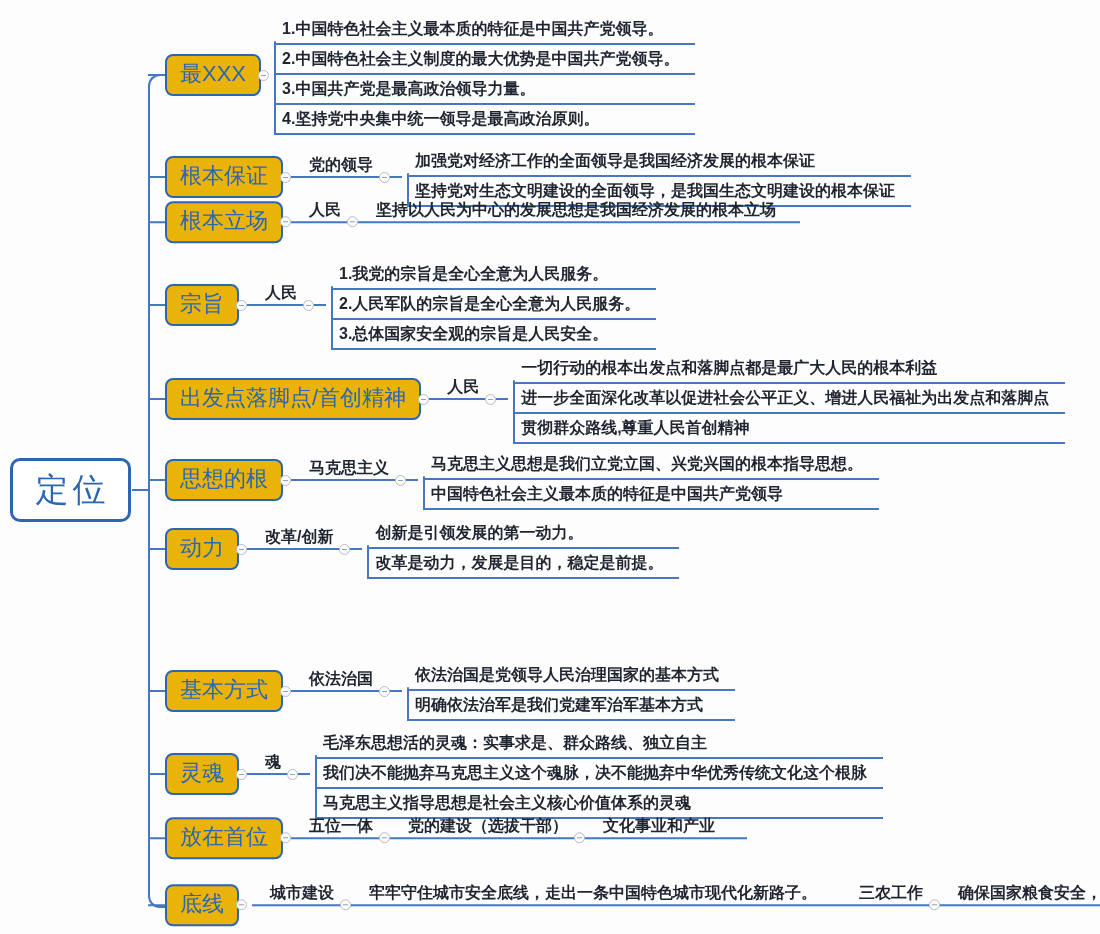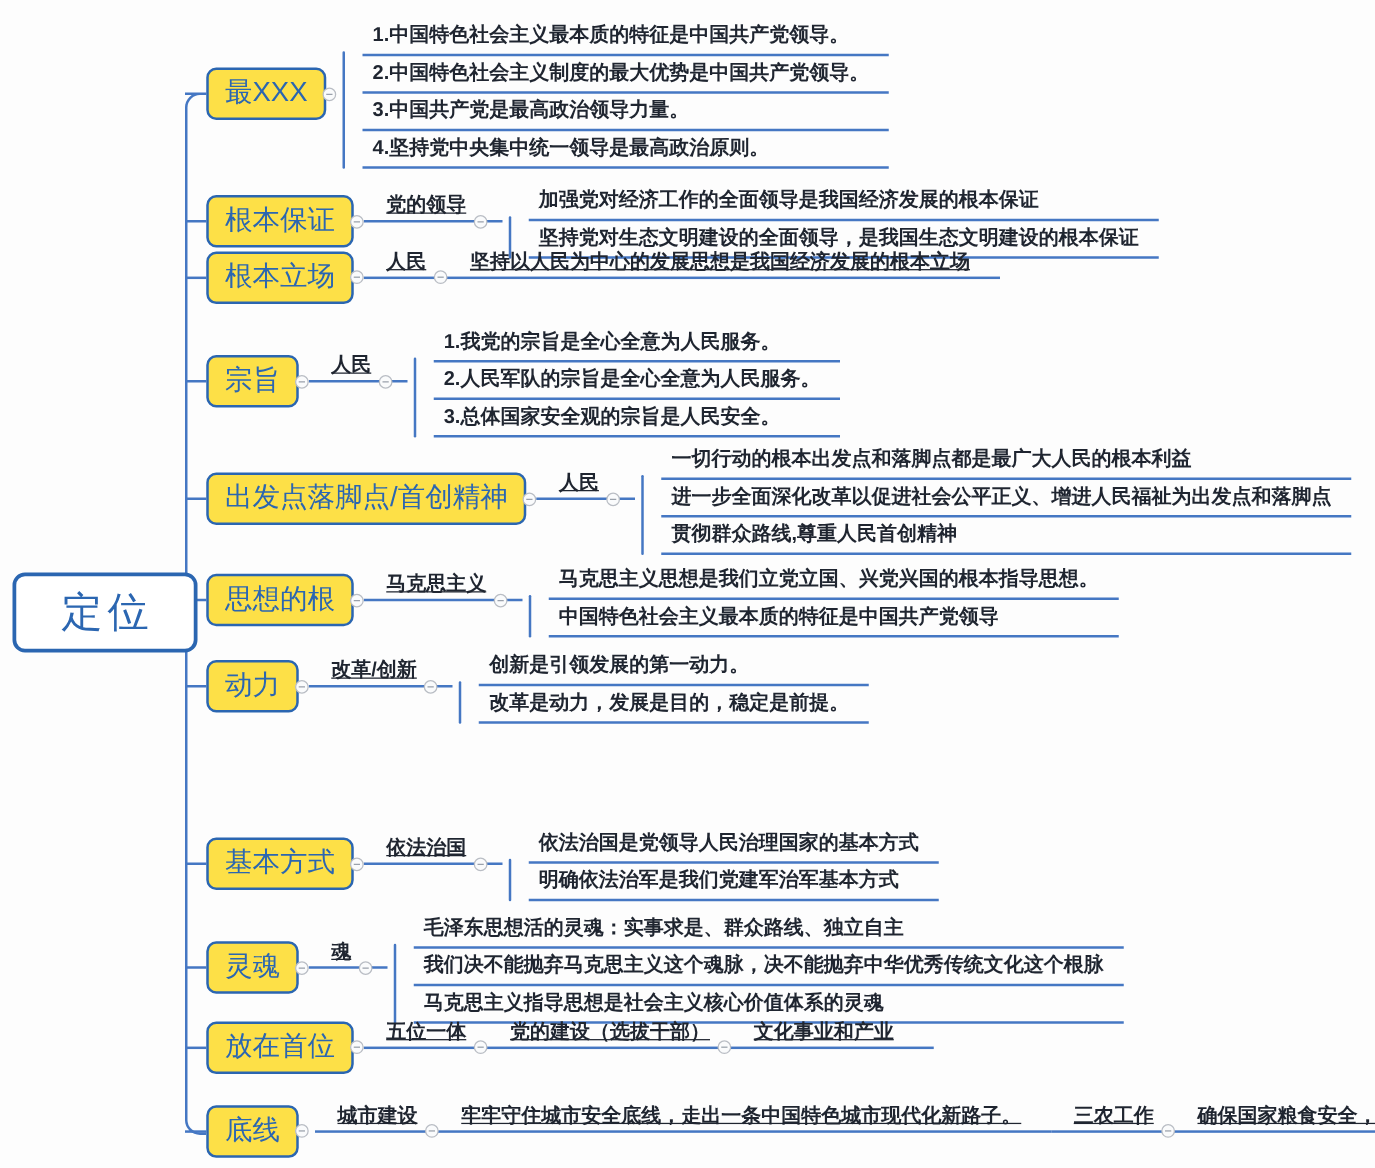--- a/index.html
+++ b/index.html
@@ -34,21 +34,21 @@
   }
   .root-stub{
     position:absolute;
     left:132px; top:489px;
     width:17px; height:2px;
     background:var(--line);
   }
   .root{
     position:absolute;
     left:10px; top:458px;
-    width:148px; height:64px;
+    width:121px; height:64px;
     border:3px solid var(--node);
     border-radius:10px;
     background:#fff;
     color:var(--node);
     font-size:33px;
     letter-spacing:4px;
     display:flex; align-items:center; justify-content:center;
     padding-left:4px;
     z-index:3;
   }
@@ -58,21 +58,21 @@
     left:148px;
     display:flex;
     align-items:center;
     transform:translateY(-50%);
     z-index:2;
   }
   .stub{ width:17px; height:2px; background:var(--line); flex:none; }
   .bnode{
     border:2px solid var(--node);
     border-radius:8px;
-    background:#fde047;
+    background:#eab308;
     color:var(--node);
     font-size:22px;
     line-height:1.25;
     padding:4px 13px 6px;
     white-space:nowrap;
     flex:none;
   }
   .ctrl{
     width:11px; height:11px;
     border-radius:50%;
@@ -89,21 +89,20 @@
     background:#9aa1ab;
   }
   .nctrl{ margin-left:-3px; }
 
   
   .kids{
     display:flex; flex-direction:column;
     position:relative;
     margin-left:5px;
     flex:none;
-    padding-left:16px;
   }
   .kids::before{
     content:"";
     position:absolute;
     left:0; top:26px; bottom:0; width:2px;
     background:var(--line);
     border-radius:2px;
   }
   .leaf{
     font-size:16px;
@@ -122,21 +121,21 @@
     flex:none;
   }
   .connector::after{
     content:"";
     position:absolute;
     left:0; right:0;
     top:calc(50% - 1px);
     height:2px;
     background:var(--line);
   }
-  .connector > *{ position:relative; z-index:1;text-decoration:underline; }
+  .connector > *{ position:relative; z-index:1; }
   .sublabel, .iline{
     font-size:16px;
     font-weight:bold;
     line-height:1.25;
     white-space:nowrap;
     position:relative;
     top:-12px;
     margin:0 6px;
   }
   .ext-s{ width:12px; flex:none; }

